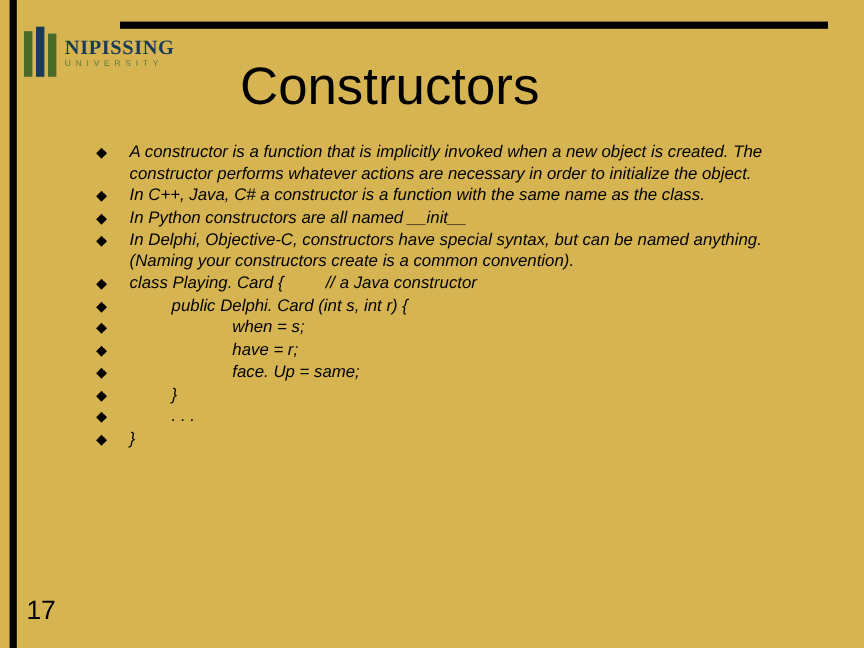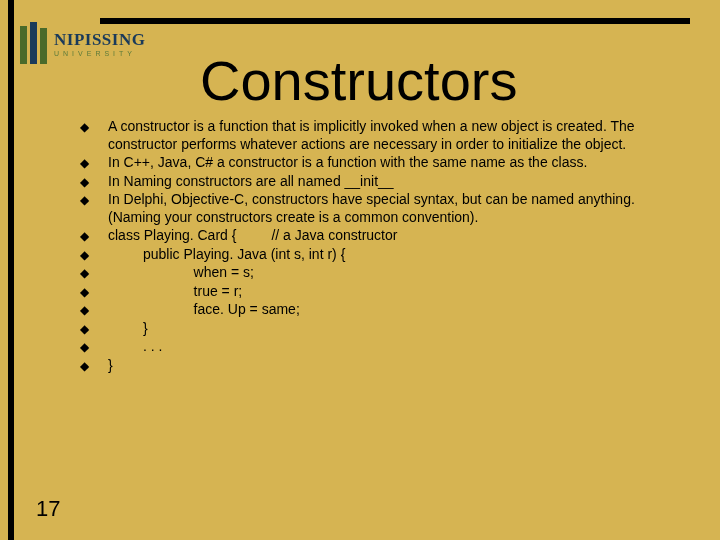--- a/index.html
+++ b/index.html
@@ -55,21 +55,21 @@
     font-size: 7px;
     color: #5a7a3a;
     letter-spacing: 4px;
     margin-top: 2px;
   }
   .title {
     position: absolute;
     left: 200px;
     top: 48px;
     font-family: Arial, sans-serif;
-    font-size: 56px;
+    font-size: 44px;
     color: #000;
     font-weight: normal;
   }
   .content {
     position: absolute;
     left: 80px;
     top: 118px;
     width: 610px;
   }
   .bullet-row {
@@ -83,24 +83,25 @@
   .bullet-mark {
     width: 28px;
     flex-shrink: 0;
     text-align: left;
     font-size: 12px;
     padding-top: 2px;
   }
   .bullet-text {
     flex: 1;
     white-space: pre-wrap;
+    font-style: italic;
   }
   .page-num {
     position: absolute;
-    left: 36px;
+    left: 22px;
     bottom: 18px;
     font-size: 22px;
     color: #000;
     margin-top: 40px;
   }
 </style>
 </head>
 <body>
 
 <div class="vbar"></div>
@@ -126,41 +127,41 @@
   <div class="bullet-row">
       <span class="bullet-mark">◆</span>
       <span class="bullet-text">A constructor is a function that is implicitly invoked when a new object is created. The constructor performs whatever actions are necessary in order to initialize the object.</span>
     </div>
   <div class="bullet-row">
       <span class="bullet-mark">◆</span>
       <span class="bullet-text">In C++, Java, C# a constructor is a function with the same name as the class.</span>
     </div>
   <div class="bullet-row">
       <span class="bullet-mark">◆</span>
-      <span class="bullet-text">In Naming constructors are all named __init__</span>
+      <span class="bullet-text">In Python constructors are all named __init__</span>
     </div>
   <div class="bullet-row">
       <span class="bullet-mark">◆</span>
       <span class="bullet-text">In Delphi, Objective-C, constructors have special syntax, but can be named anything. (Naming your constructors create is a common convention).</span>
     </div>
   <div class="bullet-row">
       <span class="bullet-mark">◆</span>
       <span class="bullet-text">class Playing. Card {         // a Java constructor</span>
     </div>
   <div class="bullet-row">
       <span class="bullet-mark">◆</span>
-      <span class="bullet-text">         public Playing. Java (int s, int r) {</span>
+      <span class="bullet-text">         public Delphi. Card (int s, int r) {</span>
     </div>
   <div class="bullet-row">
       <span class="bullet-mark">◆</span>
       <span class="bullet-text">                      when = s;</span>
     </div>
   <div class="bullet-row">
       <span class="bullet-mark">◆</span>
-      <span class="bullet-text">                      true = r;</span>
+      <span class="bullet-text">                      have = r;</span>
     </div>
   <div class="bullet-row">
       <span class="bullet-mark">◆</span>
       <span class="bullet-text">                      face. Up = same;</span>
     </div>
   <div class="bullet-row">
       <span class="bullet-mark">◆</span>
       <span class="bullet-text">         }</span>
     </div>
   <div class="bullet-row">

